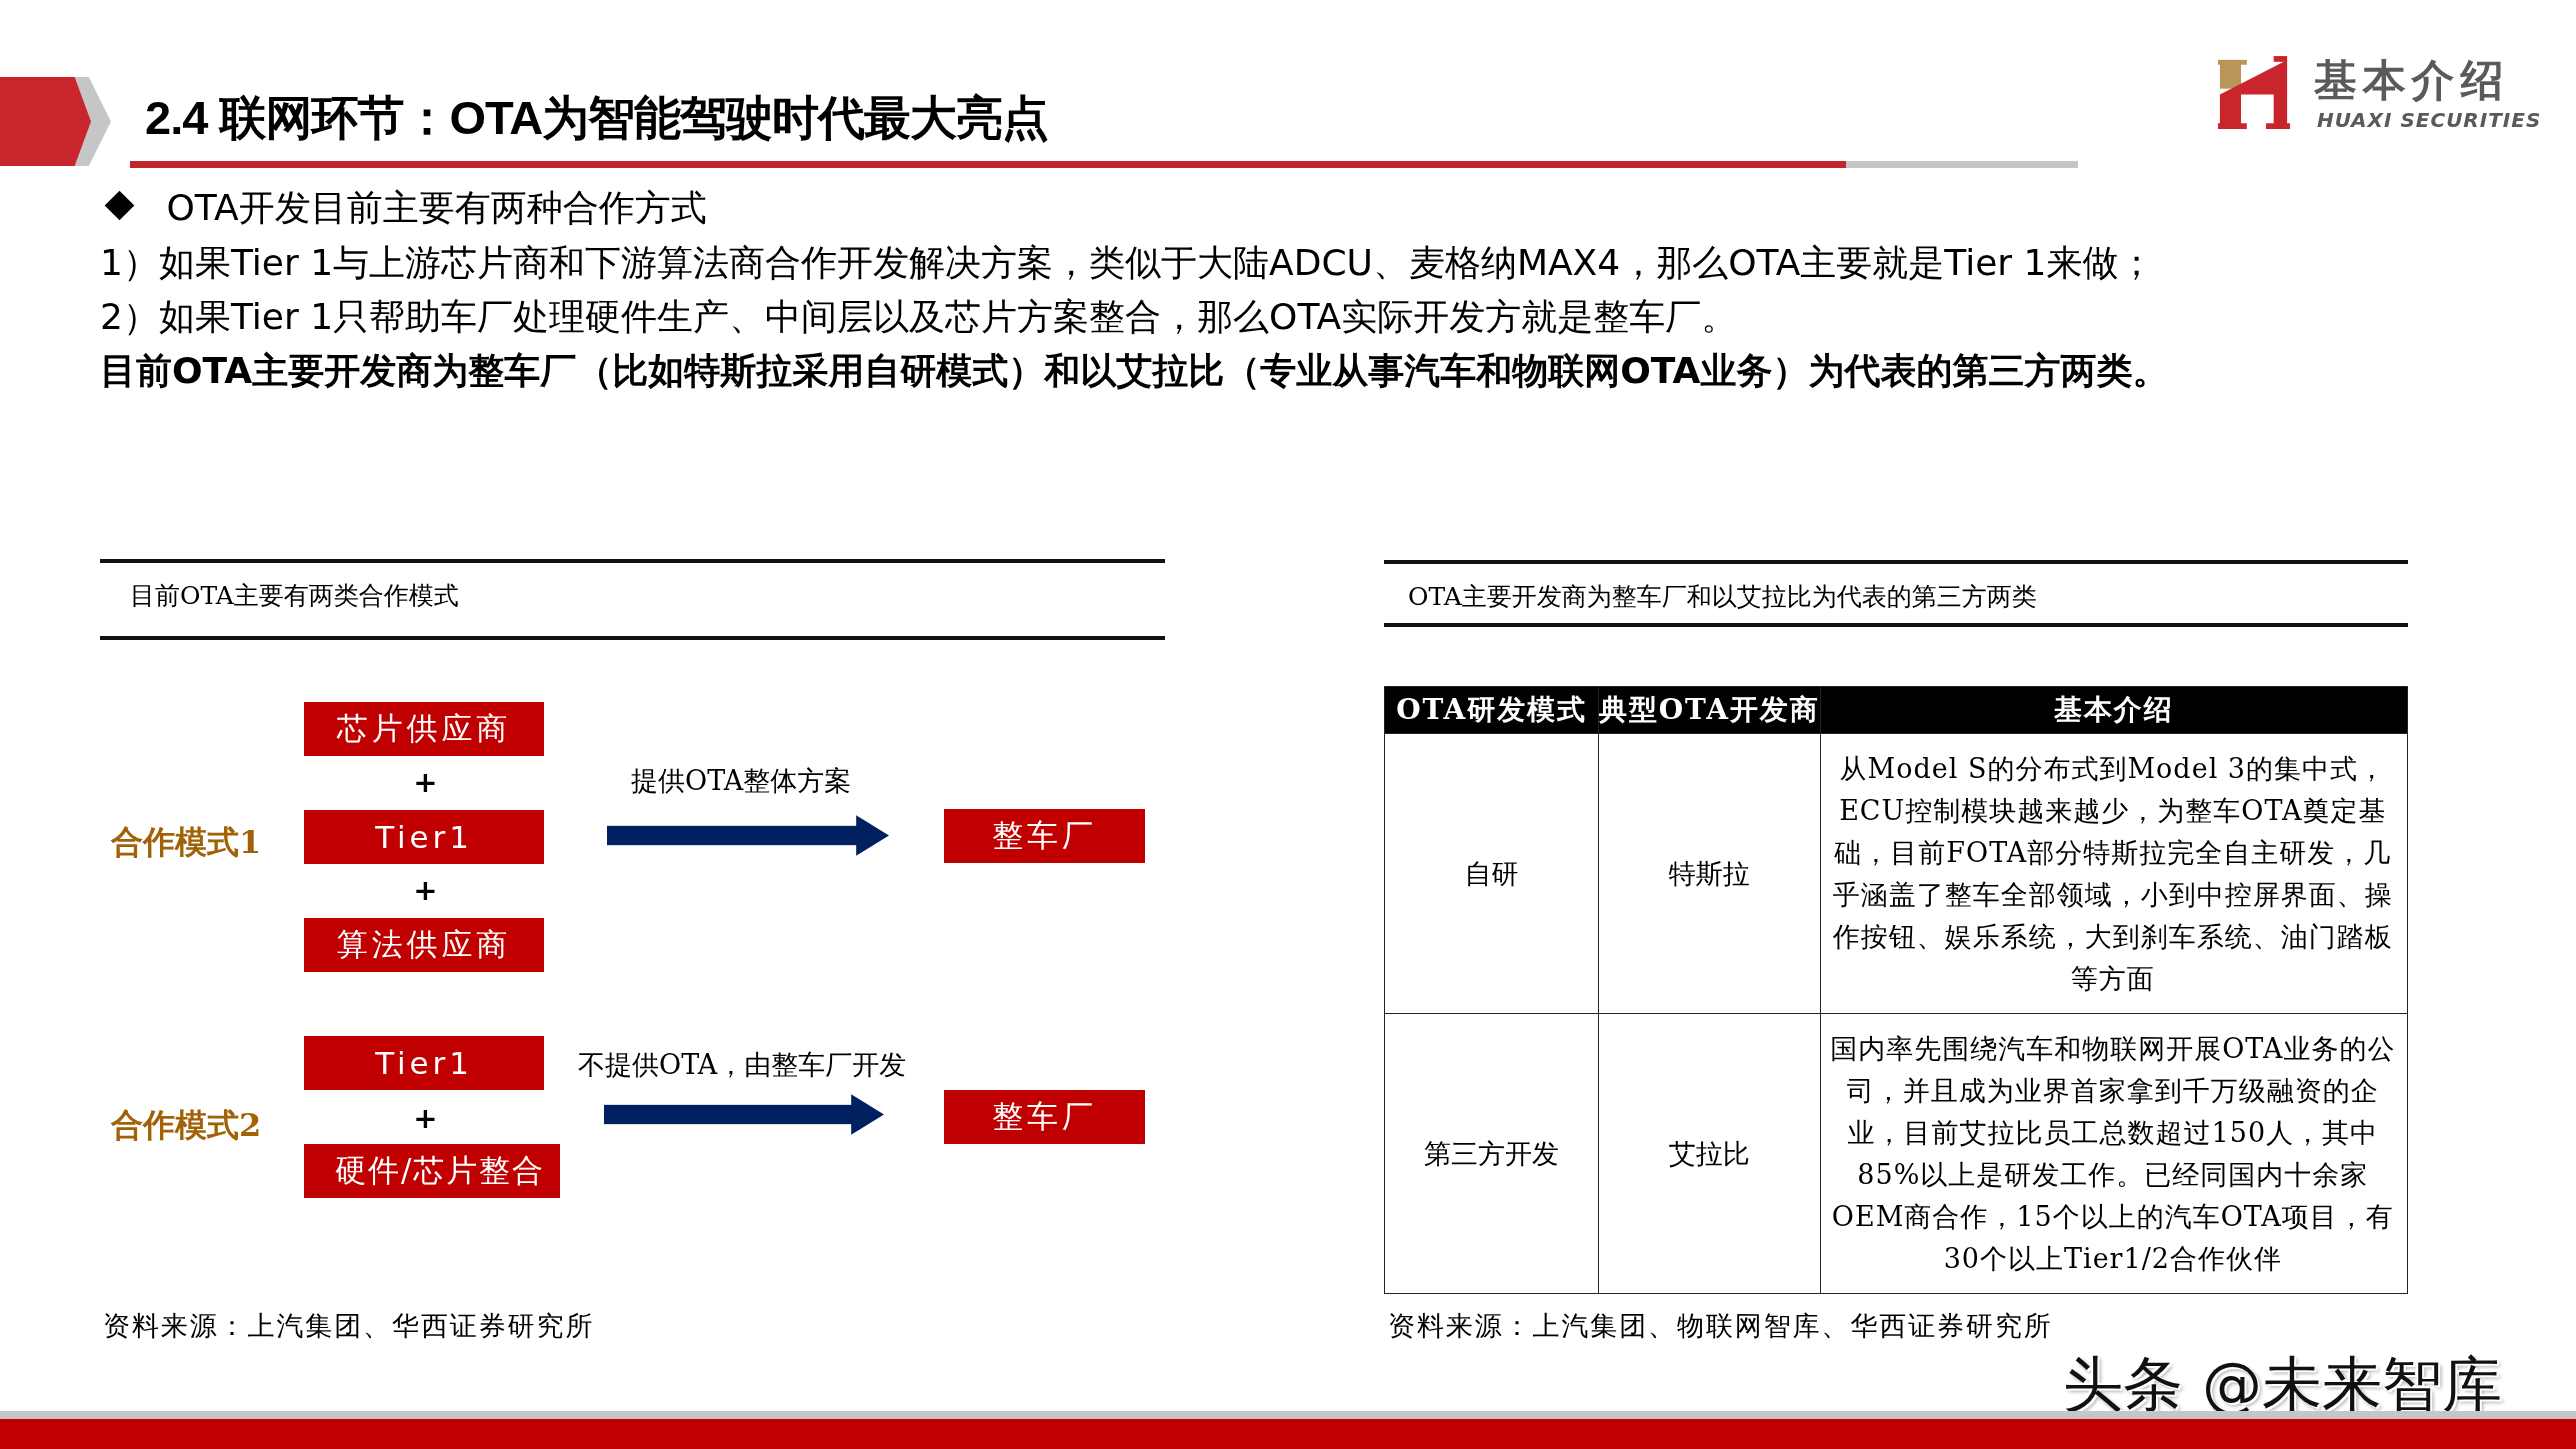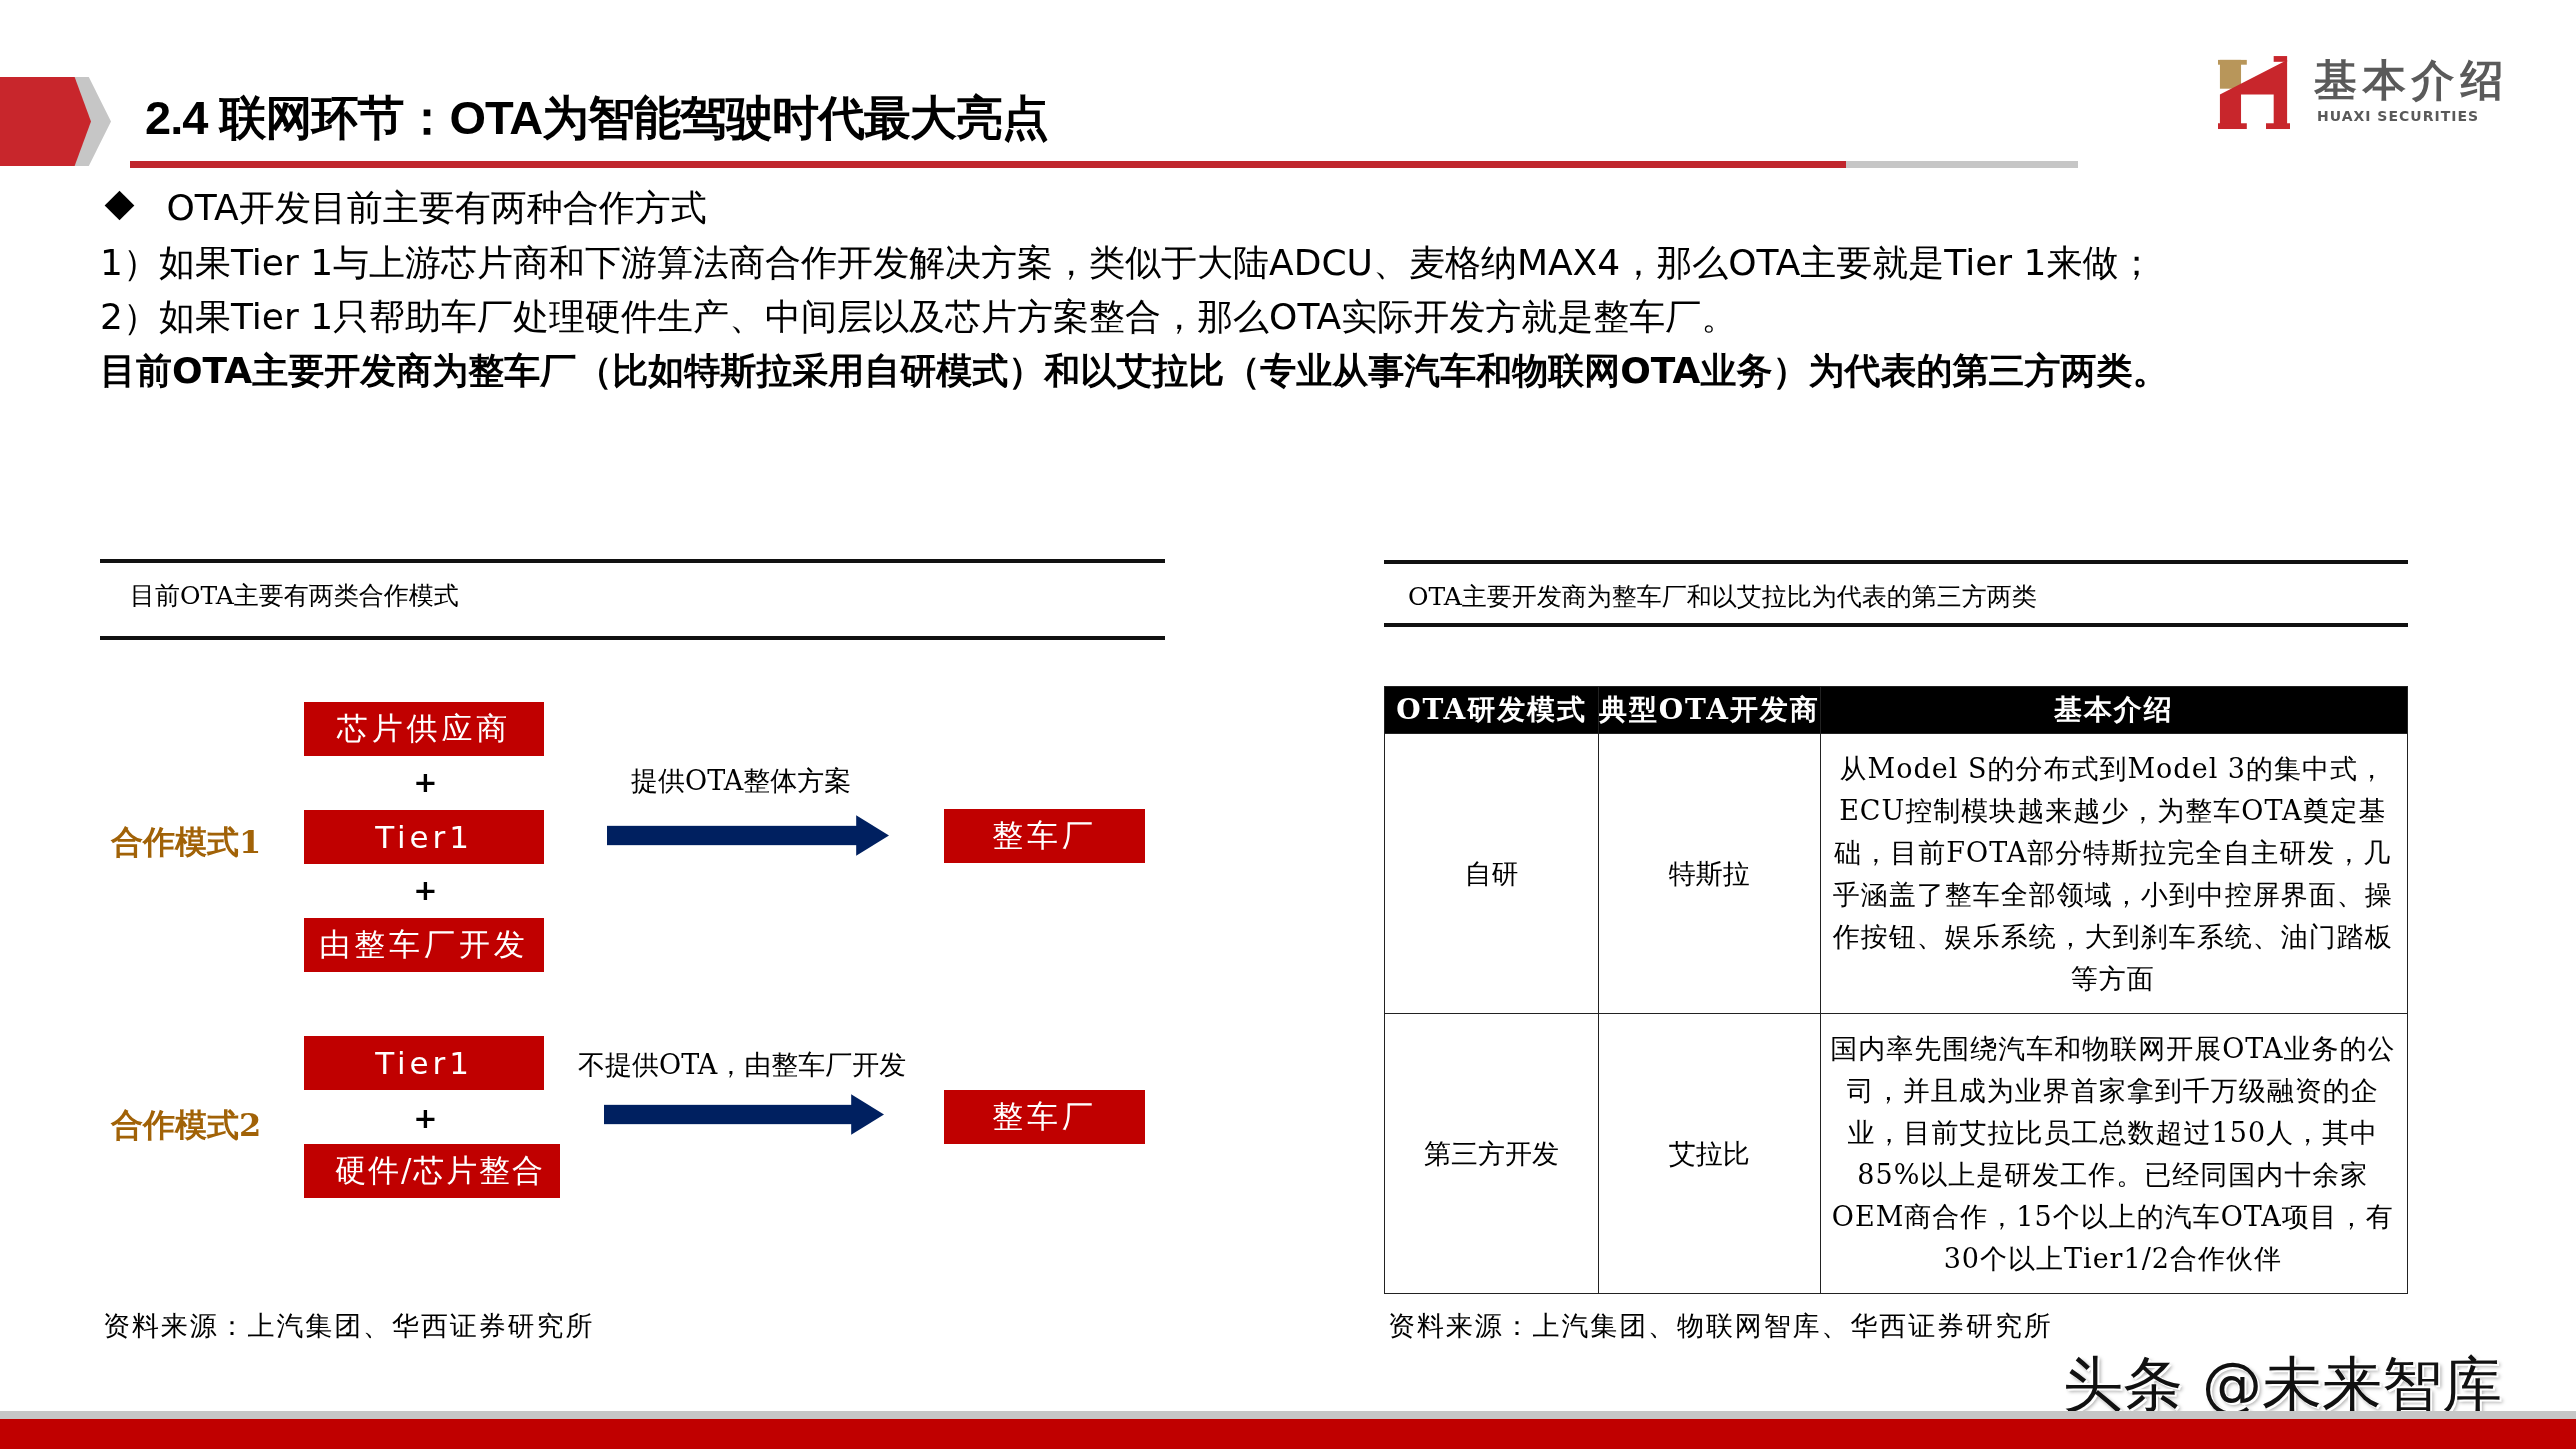--- a/index.html
+++ b/index.html
@@ -14,22 +14,22 @@
     .chev-red { left: 0; top: 77px; width: 91px; height: 89px; background: #c8262c;
       clip-path: polygon(0 0, 82% 0, 100% 50%, 82% 100%, 0 100%); }
     .title { left: 145px; top: 89px; font-size: 47px; font-weight: bold; letter-spacing: -1px;
       font-family: "Liberation Sans", sans-serif; line-height: 58px; white-space: nowrap; }
     .uline-red { left: 130px; top: 161px; width: 1716px; height: 6.8px; background: #c0272d; }
     .uline-gray { left: 1846px; top: 161px; width: 232px; height: 6.8px; background: #c6c6c6; }
     
     .logo-mark { left: 2218px; top: 56px; width: 72px; height: 75px; }
     .logo-cn { left: 2314px; top: 56px; font-size: 43px; font-weight: bold; color: #5a5a5a;
       font-family: "DejaVu Serif", serif; letter-spacing: 5.8px; line-height: 48px; white-space: nowrap; }
-    .logo-en { left: 2317px; top: 108px; font-size: 14px; font-weight: bold; color: #5a5a5a;
-      letter-spacing: 1px; font-family: "DejaVu Sans", sans-serif; white-space: nowrap; }
+    .logo-en { left: 2317px; top: 108px; font-size: 20px; font-weight: bold; color: #5a5a5a;
+      letter-spacing: 1px; font-family: "DejaVu Sans", sans-serif; white-space: nowrap; font-style: italic; }
     
     .line { font-size: 36px; line-height: 44px; white-space: nowrap; font-family: "DejaVu Sans", sans-serif; }
     .line.bold { font-weight: bold; }
     .diamond { display: inline-block; width: 21px; height: 21px; background: #000; transform: rotate(45deg);
       margin: 0 37px 3.9px 15.5px; }
     
     .hline { height: 3.9px; background: #111; }
     .cap { font-size: 25px; line-height: 31px; white-space: nowrap; font-family: "DejaVu Serif", serif; }
     .rbox { background: #c00000; color: #fff; display: flex; align-items: center; justify-content: center;
       font-size: 31px; font-family: "DejaVu Serif", serif; letter-spacing: 3.9px; }
@@ -78,21 +78,21 @@
 
 <div class="abs hline" style="left:100px; top:559px; width:1065px;"></div>
 <div class="abs cap" style="left:130px; top:580px;">目前OTA主要有两类合作模式</div>
 <div class="abs hline" style="left:100px; top:636px; width:1065px;"></div>
 
 <div class="abs mode" style="left:111px; top:821px;">合作模式1</div>
 <div class="abs rbox" style="left:304px; top:702px; width:240px; height:54px;">芯片供应商</div>
 <div class="abs plus" style="left:411px; top:765px;">+</div>
 <div class="abs rbox" style="left:304px; top:810px; width:240px; height:54px; font-family:'DejaVu Sans',sans-serif;">Tier1</div>
 <div class="abs plus" style="left:411px; top:873px;">+</div>
-<div class="abs rbox" style="left:304px; top:918px; width:240px; height:54px;">由整车厂开发</div>
+<div class="abs rbox" style="left:304px; top:918px; width:240px; height:54px;">算法供应商</div>
 <div class="abs arrow-label" style="left:631px; top:763px;">提供OTA整体方案</div>
 <svg class="abs" style="left:607px; top:815px;" width="282" height="41" viewBox="0 0 292 42">
   <rect x="0" y="11" width="262" height="20" fill="#002060"></rect>
   <polygon points="258,0 292,21 258,42" fill="#002060"></polygon>
 </svg>
 <div class="abs rbox" style="left:944px; top:809px; width:201px; height:54px;">整车厂</div>
 
 <div class="abs mode" style="left:111px; top:1104px;">合作模式2</div>
 <div class="abs rbox" style="left:304px; top:1036px; width:240px; height:54px; font-family:'DejaVu Sans',sans-serif;">Tier1</div>
 <div class="abs plus" style="left:411px; top:1101px;">+</div>

